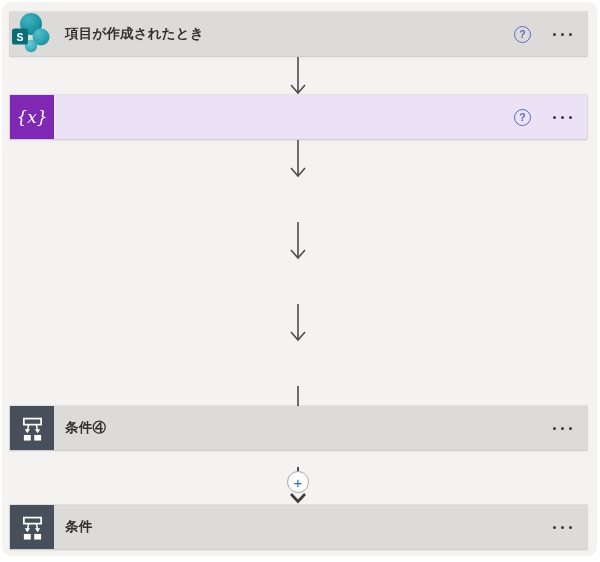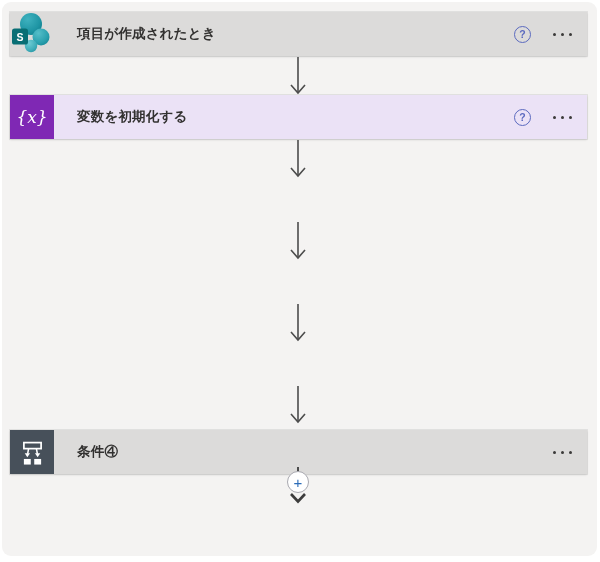--- a/index.html
+++ b/index.html
@@ -27,21 +27,21 @@
     display: flex; align-items: center; justify-content: center;
   }
   .tile.condition { background: #47505a; }
   .tile.variable  { background: #7f28b4; }
   .tile.variable .vx {
     color: #fff; font-size: 17px; font-weight: 400;
     font-family: "DejaVu Serif", serif; font-style: italic;
   }
   .sp-logo { width: 44px; height: 46px; margin-top: -2px; }
   .label {
-    margin-left: 23px; font-size: 13.5px; font-weight: 700; color: #323130;
+    margin-left: 11px; font-size: 13.5px; font-weight: 700; color: #323130;
     letter-spacing: 0.2px; white-space: nowrap;
   }
   .right { margin-left: auto; display: flex; align-items: center; gap: 20px; margin-right: 13px; }
   .help {
     width: 17px; height: 17px; border: 1.4px solid #5b6abf; border-radius: 50%;
     color: #5b6abf; font-size: 10.5px; font-weight: 700;
     display: flex; align-items: center; justify-content: center; cursor: pointer;
     background: transparent;
   }
   .dots { display: flex; gap: 5px; padding: 6px 2px; cursor: pointer; }
@@ -104,21 +104,20 @@
 
     <svg class="arrow" style="top:55px" width="22" height="38">
       <line x1="11" y1="0" x2="11" y2="36" stroke="#4c4c4c" stroke-width="1.6"></line>
       <path d="M4,28 L11,36 L18,28" fill="none" stroke="#4c4c4c" stroke-width="1.6"></path>
     </svg>
 
     <div class="node lavender" style="top:93px">
       <div class="tile variable">
         <span class="vx">{x}</span>
       </div>
-      <span class="label">変数を初期化する</span>
       <div class="right">
         <div class="help">
             <span>?</span>
           </div>
         <div class="dots">
             <i></i>
             <i></i>
             <i></i>
           </div>
       </div>
@@ -140,21 +139,21 @@
       <line x1="11" y1="0" x2="11" y2="36" stroke="#4c4c4c" stroke-width="1.6"></line>
       <path d="M4,28 L11,36 L18,28" fill="none" stroke="#4c4c4c" stroke-width="1.6"></path>
     </svg>
 
 
     <svg class="arrow" style="top:384px" width="22" height="38">
       <line x1="11" y1="0" x2="11" y2="36" stroke="#4c4c4c" stroke-width="1.6"></line>
       <path d="M4,28 L11,36 L18,28" fill="none" stroke="#4c4c4c" stroke-width="1.6"></path>
     </svg>
 
-    <div class="node" style="top:428px">
+    <div class="node" style="top:404px">
       <div class="tile condition">
         <svg viewBox="0 0 36 36" width="31" height="31">
           <rect x="8" y="6.5" width="20" height="7" fill="none" stroke="#fff" stroke-width="2"></rect>
           <line x1="13.5" y1="13.5" x2="12.3" y2="19.5" stroke="#fff" stroke-width="1.8"></line>
           <path d="M9,19 L12,23.5 L15.2,19 Z" fill="#fff"></path>
           <rect x="8" y="25.5" width="8" height="6.5" fill="#fff"></rect>
           <line x1="22.5" y1="13.5" x2="23.7" y2="19.5" stroke="#fff" stroke-width="1.8"></line>
           <path d="M20.8,19 L24,23.5 L27,19 Z" fill="#fff"></path>
           <rect x="20" y="25.5" width="8" height="6.5" fill="#fff"></rect>
         </svg>
@@ -170,15 +169,36 @@
     </div>
 
     <div class="plus-stub"></div>
     <div class="plus-circle">
       <span>+</span>
     </div>
     <svg class="chevron" width="18" height="12">
       <path d="M2,2 L9,9.5 L16,2" fill="none" stroke="#3c3c3c" stroke-width="2.6"></path>
     </svg>
 
+    <div class="node" style="top:503px">
+      <div class="tile condition">
+        <svg viewBox="0 0 36 36" width="31" height="31">
+          <rect x="8" y="6.5" width="20" height="7" fill="none" stroke="#fff" stroke-width="2"></rect>
+          <line x1="13.5" y1="13.5" x2="12.3" y2="19.5" stroke="#fff" stroke-width="1.8"></line>
+          <path d="M9,19 L12,23.5 L15.2,19 Z" fill="#fff"></path>
+          <rect x="8" y="25.5" width="8" height="6.5" fill="#fff"></rect>
+          <line x1="22.5" y1="13.5" x2="23.7" y2="19.5" stroke="#fff" stroke-width="1.8"></line>
+          <path d="M20.8,19 L24,23.5 L27,19 Z" fill="#fff"></path>
+          <rect x="20" y="25.5" width="8" height="6.5" fill="#fff"></rect>
+        </svg>
+      </div>
+      <span class="label">条件</span>
+      <div class="right">
+        <div class="dots">
+            <i></i>
+            <i></i>
+            <i></i>
+          </div>
+      </div>
+    </div>
 
   </div>
 </div>
 
 </body></html>

